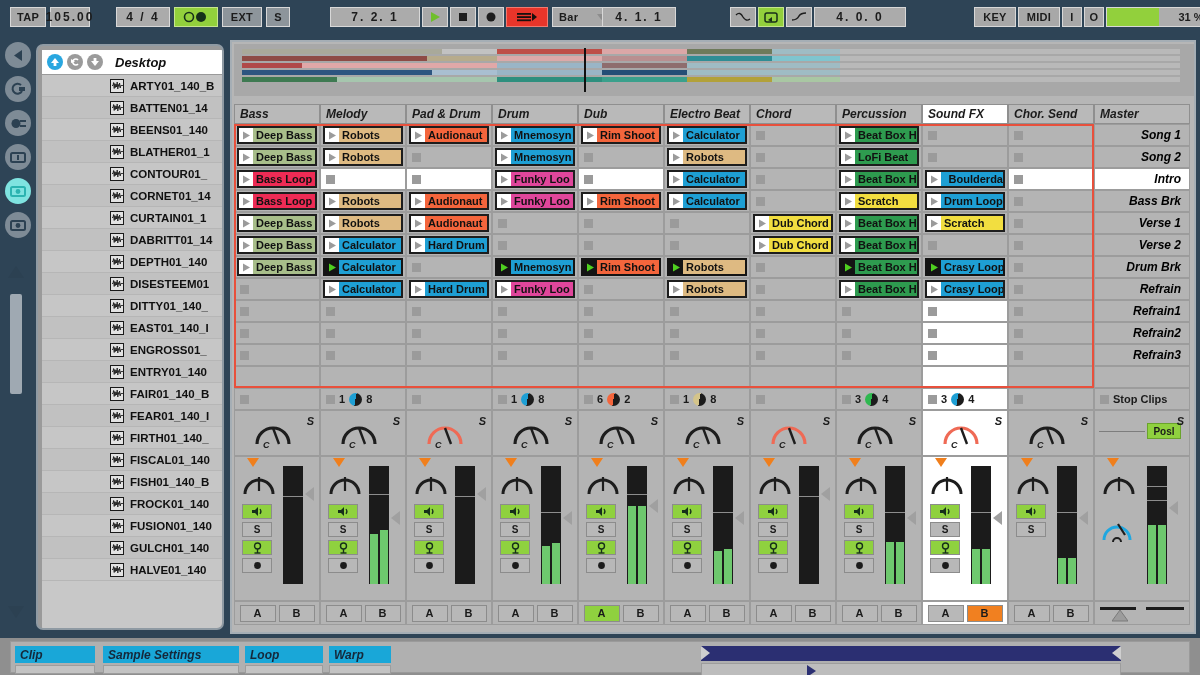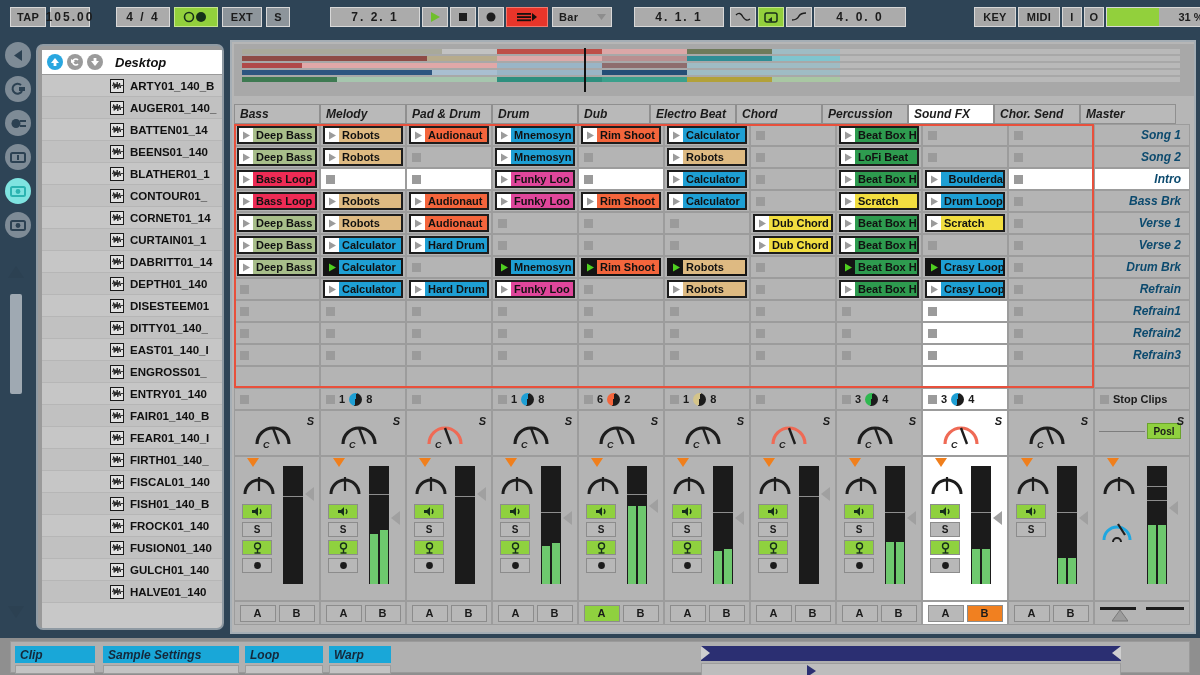--- a/index.html
+++ b/index.html
@@ -68,21 +68,21 @@
   .clip-row { display:flex; height:22px; }
   .cell { border:1px solid #9c9c9c; background:#b4b4b4; display:flex; align-items:center; padding:1px 2px; position:relative; }
   .cell.white { background:#fff; }
   .stopsq { width:9px; height:9px; background:#9b9b9b; margin-left:3px; flex:none; }
   .clip { flex:1; height:18px; display:flex; align-items:center; border:2px solid #1d1d1d; min-width:0; overflow:hidden; }
   .clipbtn { width:14px; height:14px; background:#fff; border-right:0; flex:none; display:flex; align-items:center; justify-content:center; margin:0 1px 0 0; }
   .clipbtn.dark { background:#141414; }
   .cliplbl { flex:1; font-weight:bold; font-size:11px; padding-left:2px; white-space:nowrap; overflow:hidden; color:#111; }
   .scene-cell { border:1px solid #9c9c9c; background:#b4b4b4; display:flex; align-items:center; justify-content:flex-end; padding-right:8px; gap:6px; }
   .scene-cell.sel { background:#fff; }
-  .scene-name { font-weight:bold; font-style:italic; font-size:12px; color:#0c4a6e; }
+  .scene-name { font-weight:bold; font-style:italic; font-size:12px; color:#000000; }
 
   .sel-box { position:absolute; border:2px solid #e8503c; pointer-events:none; }
 
   
   .stoprow { display:flex; height:22px; }
   .stopcell { border:1px solid #9c9c9c; background:#b4b4b4; display:flex; align-items:center; gap:4px; padding-left:5px; }
   .stopcell.white { background:#fff; }
   .dot-num { font-weight:bold; font-size:11px; color:#1b1b1b; }
   .xfdot { width:13px; height:13px; border-radius:50%; }
   .stopclips-lbl { font-weight:bold; font-size:11px; color:#1b1b1b; }
@@ -166,21 +166,21 @@
           <polygon points="22,6 17,2 17,10" fill="#17100e"></polygon>
         </svg>
     </div>
     <div class="ctl flat" style="left:552px; width:60px; justify-content:flex-start; padding-left:6px;">
       <span>Bar</span>
       <svg style="position:absolute; right:5px;" width="9" height="6" viewBox="0 0 9 6">
           <polygon points="0,0 9,0 4.5,6" fill="#8d8d8d"></polygon>
         </svg>
     </div>
 
-    <div class="ctl num" style="left:634px; width:90px;">4. 1. 1</div>
+    <div class="ctl num" style="left:602px; width:74px;">4. 1. 1</div>
     <div class="ctl flat" style="left:730px; width:26px;">
       <svg width="16" height="10" viewBox="0 0 16 10">
           <path d="M1,3 Q5,-1 8,5 Q11,10 15,7" fill="none" stroke="#1d1d1d" stroke-width="1.4"></path>
         </svg>
     </div>
     <div class="ctl green" style="left:758px; width:26px;">
       <svg width="14" height="11" viewBox="0 0 14 11">
           <rect x="1" y="1" width="12" height="9" rx="2" fill="none" stroke="#183018" stroke-width="1.5"></rect>
           <polygon points="8,5 4,8 8,10" fill="#183018"></polygon>
         </svg>
@@ -275,28 +275,20 @@
       <div class="browser-title">Desktop</div>
     </div>
     <div class="browser-list" id="browser-list">
         <div class="brow-row">
           <span class="wav-ic">
             <svg width="11" height="9" viewBox="0 0 11 9">
               <path d="M0,4.5 L1,4.5 L1.6,1.5 L2.2,7.5 L2.8,2.5 L3.4,6.5 L4,3 L4.6,6 L5.2,1 L5.8,8 L6.4,3.5 L7,5.5 L7.6,2 L8.2,7 L8.8,4.5 L11,4.5" fill="none" stroke="#111" stroke-width="0.8"></path>
             </svg>
           </span>
           <span class="brow-name">ARTY01_140_B</span>
-        </div>
-        <div class="brow-row">
-          <span class="wav-ic">
-            <svg width="11" height="9" viewBox="0 0 11 9">
-              <path d="M0,4.5 L1,4.5 L1.6,1.5 L2.2,7.5 L2.8,2.5 L3.4,6.5 L4,3 L4.6,6 L5.2,1 L5.8,8 L6.4,3.5 L7,5.5 L7.6,2 L8.2,7 L8.8,4.5 L11,4.5" fill="none" stroke="#111" stroke-width="0.8"></path>
-            </svg>
-          </span>
-          <span class="brow-name">AUGER01_140_</span>
         </div>
         <div class="brow-row">
           <span class="wav-ic">
             <svg width="11" height="9" viewBox="0 0 11 9">
               <path d="M0,4.5 L1,4.5 L1.6,1.5 L2.2,7.5 L2.8,2.5 L3.4,6.5 L4,3 L4.6,6 L5.2,1 L5.8,8 L6.4,3.5 L7,5.5 L7.6,2 L8.2,7 L8.8,4.5 L11,4.5" fill="none" stroke="#111" stroke-width="0.8"></path>
             </svg>
           </span>
           <span class="brow-name">BATTEN01_14</span>
         </div>
         <div class="brow-row">
@@ -518,21 +510,21 @@
           </div>
           <div class="trk-hdr" style="width: 86px;">
             <span>Melody</span>
           </div>
           <div class="trk-hdr" style="width: 86px;">
             <span>Pad &amp; Drum</span>
           </div>
           <div class="trk-hdr" style="width: 86px;">
             <span>Drum</span>
           </div>
-          <div class="trk-hdr" style="width: 72px;">
+          <div class="trk-hdr" style="width: 86px;">
             <span>Dub</span>
           </div>
           <div class="trk-hdr" style="width: 86px;">
             <span>Electro Beat</span>
           </div>
           <div class="trk-hdr" style="width: 86px;">
             <span>Chord</span>
           </div>
           <div class="trk-hdr" style="width: 86px;">
             <span>Percussion</span>

